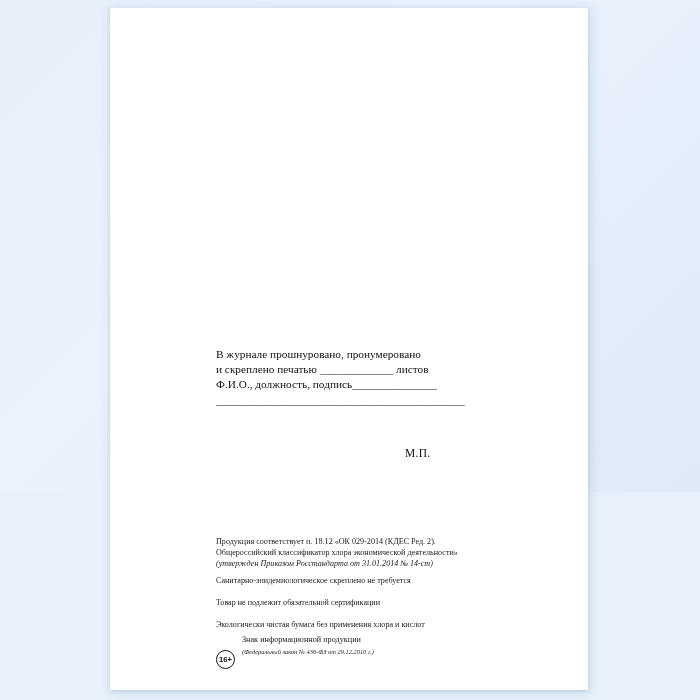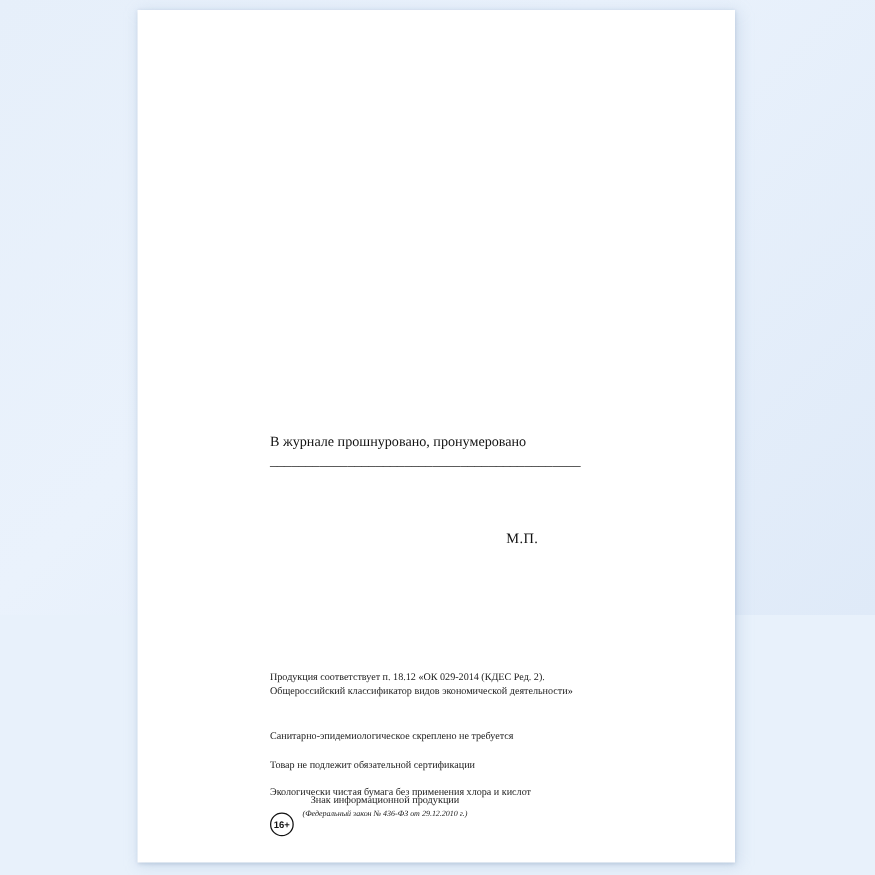--- a/index.html
+++ b/index.html
@@ -48,37 +48,37 @@
     color: #111;
     font-size: 11.3px;
     line-height: 15.2px;
   }
   .cert-block .line {
     white-space: nowrap;
   }
   .mp {
     position: absolute;
     left: 295px;
-    top: 417px;
+    top: 439px;
     font-size: 11.5px;
     color: #111;
     letter-spacing: 0.3px;
   }
   
   .legal {
     position: absolute;
     left: 106px;
     top: 528px;
     width: 340px;
     color: #1a1a1a;
     font-size: 8.1px;
     line-height: 11.2px;
   }
   .legal .para {
-    margin-bottom: 25px;
+    margin-bottom: 5px;
   }
   .legal .ital {
     font-style: italic;
   }
   .legal .single {
     margin-bottom: 11px;
   }
   
   .age-row {
     position: absolute;
@@ -102,49 +102,51 @@
     box-sizing: border-box;
     flex: 0 0 auto;
     margin-top: 18px;
   }
   .age-text {
     margin-left: 7px;
     font-size: 8.2px;
     line-height: 10.5px;
     color: #1a1a1a;
     padding-top: 3px;
-    text-align: center;
   }
   .age-text .sub {
     font-style: italic;
     font-size: 6.4px;
     line-height: 9px;
     display: block;
     margin-top: 1px;
   }
 </style>
 </head>
 <body>
 
 <div id="stage">
   <div id="page-shadow"></div>
 
   <div id="page">
 
     <div class="cert-block">
       <div class="line">В журнале прошнуровано, пронумеровано</div>
+      <div class="line">и скреплено печатью _____________ листов</div>
+      <div class="line">Ф.И.О., должность, подпись_______________</div>
       <div class="line">____________________________________________</div>
     </div>
 
     <div class="mp">М.П.</div>
 
     <div class="legal">
       <div class="para">
         <div>Продукция соответствует п. 18.12 «ОК 029-2014 (КДЕС Ред. 2).</div>
-        <div>Общероссийский классификатор видов экономической деятельности»</div>
+        <div>Общероссийский классификатор хлора экономической деятельности»</div>
+        <div class="ital">(утвержден Приказом Росстандарта от 31.01.2014 № 14-ст)</div>
       </div>
       <div class="single">Санитарно-эпидемиологическое скреплено не требуется</div>
       <div class="single">Товар не подлежит обязательной сертификации</div>
       <div class="single">Экологически чистая бумага без применения хлора и кислот</div>
     </div>
 
     <div class="age-row">
       <div class="age-badge">16+</div>
       <div class="age-text">
         <span>Знак информационной продукции</span>

